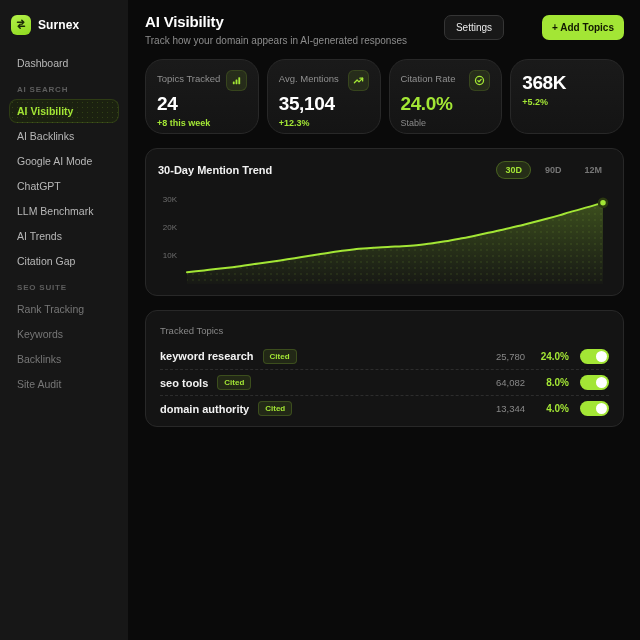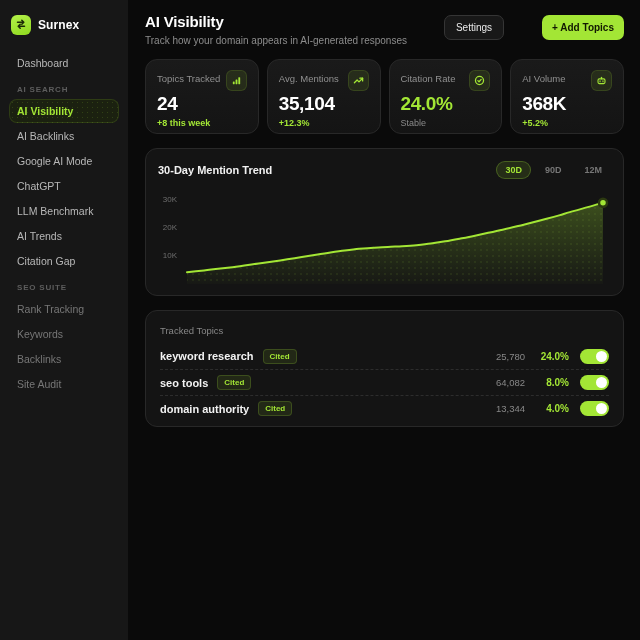--- a/index.html
+++ b/index.html
@@ -31,21 +31,21 @@
   .page-sub { font-size:10px; color:#8d8d8d; margin-top:5px; }
   .header-actions { display:flex; gap:7px; margin-top:2px; }
   .btn-settings { font-size:10px; color:#e9e9e9; background:#181818; border:1px solid #353535;
                   border-radius:7px; padding:6px 11px; cursor:pointer; }
   .btn-add { font-size:10px; font-weight:700; color:#121802; background:#a3e635; border:none;
              border-radius:7px; padding:6px 10px; cursor:pointer;margin-left:31px; }
 
   
   .stats-grid { display:grid; grid-template-columns:repeat(4,1fr); gap:8px; }
   .stat-card { background:linear-gradient(180deg,#1a1a1a,#141414); border:1px solid #282828;
-               border-radius:12px; height:75px; padding:10px 11px; }
+               border-radius:18px; height:75px; padding:10px 11px; }
   .stat-top { display:flex; justify-content:space-between; align-items:flex-start; }
   .stat-label { font-size:9.5px; color:#909090; padding-top:3px; }
   .stat-icon { width:21px; height:21px; border-radius:6px; background:rgba(163,230,53,0.10);
                border:1px solid rgba(163,230,53,0.14); display:grid; place-items:center; color:#a3e635; }
   .stat-value { font-size:19px; font-weight:800; color:#ffffff; letter-spacing:-.02em; margin-top:2px; }
   .stat-value.lime { color:#a3e635; }
   .stat-sub { font-size:9px; font-weight:600; color:#a3e635; margin-top:3px; }
   .stat-sub.muted { color:#8a8a8a; font-weight:400; }
 
   
@@ -167,30 +167,20 @@
               <circle cx="6" cy="6" r="4.4"></circle>
                 <path d="M4.2 6.1l1.3 1.3 2.3-2.6"></path>
             </svg>
           </span>
         </div>
         <div class="stat-value lime">24.0%</div>
         <div class="stat-sub muted">Stable</div>
       </div>
 
       <div class="stat-card">
-        <div class="stat-top">
-          <span class="stat-label">AI Volume</span>
-          <span class="stat-icon">
-            <svg width="11" height="11" viewBox="0 0 12 12" fill="none" stroke="currentColor" stroke-width="1.2" stroke-linecap="round" stroke-linejoin="round">
-              <rect x="2.2" y="4.2" width="7.6" height="5.2" rx="1.4"></rect>
-                <path d="M6 4.2V2.4"></path>
-                <path d="M4.4 6.4v1M7.6 6.4v1"></path>
-            </svg>
-          </span>
-        </div>
         <div class="stat-value">368K</div>
         <div class="stat-sub">+5.2%</div>
       </div>
     </div>
 
     <div class="chart-card">
       <div class="chart-head">
         <span class="chart-title">30-Day Mention Trend</span>
         <div class="ranges">
           <span class="range active">30D</span>

